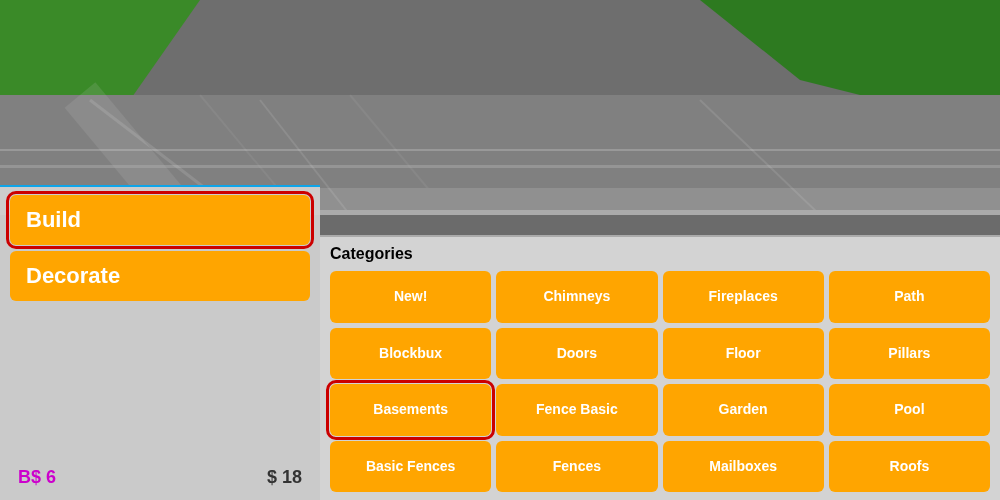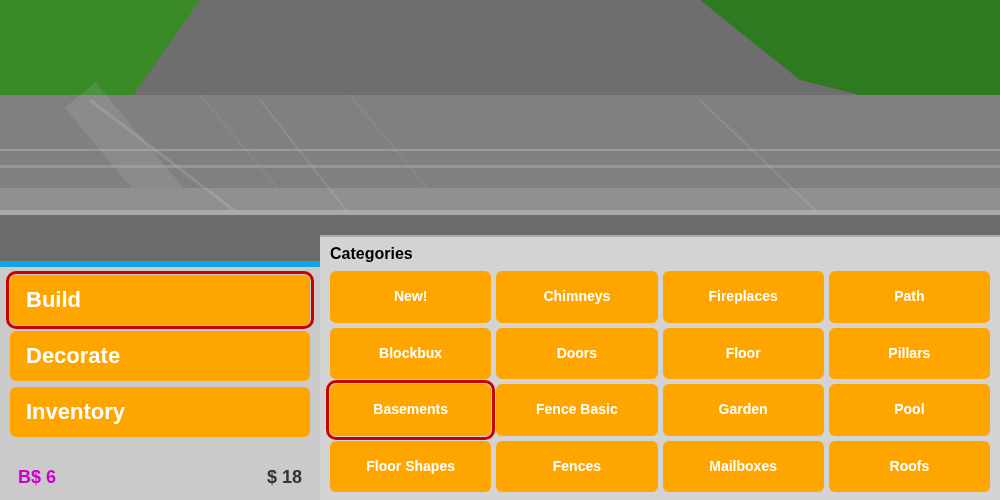--- a/index.html
+++ b/index.html
@@ -26,23 +26,23 @@
       bottom: 0; left: 0;
       width: 100%;
       height: 265px;
       display: flex;
       align-items: flex-end;
     }
 
     
     .left-panel {
       width: 320px;
-      height: 239px;
+      height: 315px;
       background: rgba(210, 210, 210, 0.92);
-      border-top: 6px solid #0ea5e9;
+      border-top: 2px solid #0ea5e9;
       display: flex;
       flex-direction: column;
       padding: 8px 10px;
       gap: 6px;
     }
 
     .menu-btn {
       background: #FFA500;
       border: none;
       border-radius: 6px;
@@ -169,21 +169,20 @@
 
     <rect x="0" y="210" width="1000" height="5" fill="#aaa"></rect>
   </svg>
 </div>
 
 <div class="ui-container">
 
   <div class="left-panel">
     <button class="menu-btn active">Build</button>
     <button class="menu-btn">Decorate</button>
-    <button class="menu-btn">Inventory</button>
     <div class="balance-row">
       <span class="balance-bux">B$ 6</span>
       <span class="balance-cash">$ 18</span>
     </div>
   </div>
 
   <div class="right-panel">
     <div class="categories-label">Categories</div>
     <div class="categories-grid">
 
@@ -195,19 +194,19 @@
       <button class="cat-btn">Blockbux</button>
       <button class="cat-btn">Doors</button>
       <button class="cat-btn">Floor</button>
       <button class="cat-btn">Pillars</button>
 
       <button class="cat-btn highlighted">Basements</button>
       <button class="cat-btn">Fence Basic</button>
       <button class="cat-btn">Garden</button>
       <button class="cat-btn">Pool</button>
 
-      <button class="cat-btn">Floor Shapes</button>
+      <button class="cat-btn">Basic Fences</button>
       <button class="cat-btn">Fences</button>
       <button class="cat-btn">Mailboxes</button>
       <button class="cat-btn">Roofs</button>
     </div>
   </div>
 </div>
 
 </body></html>

